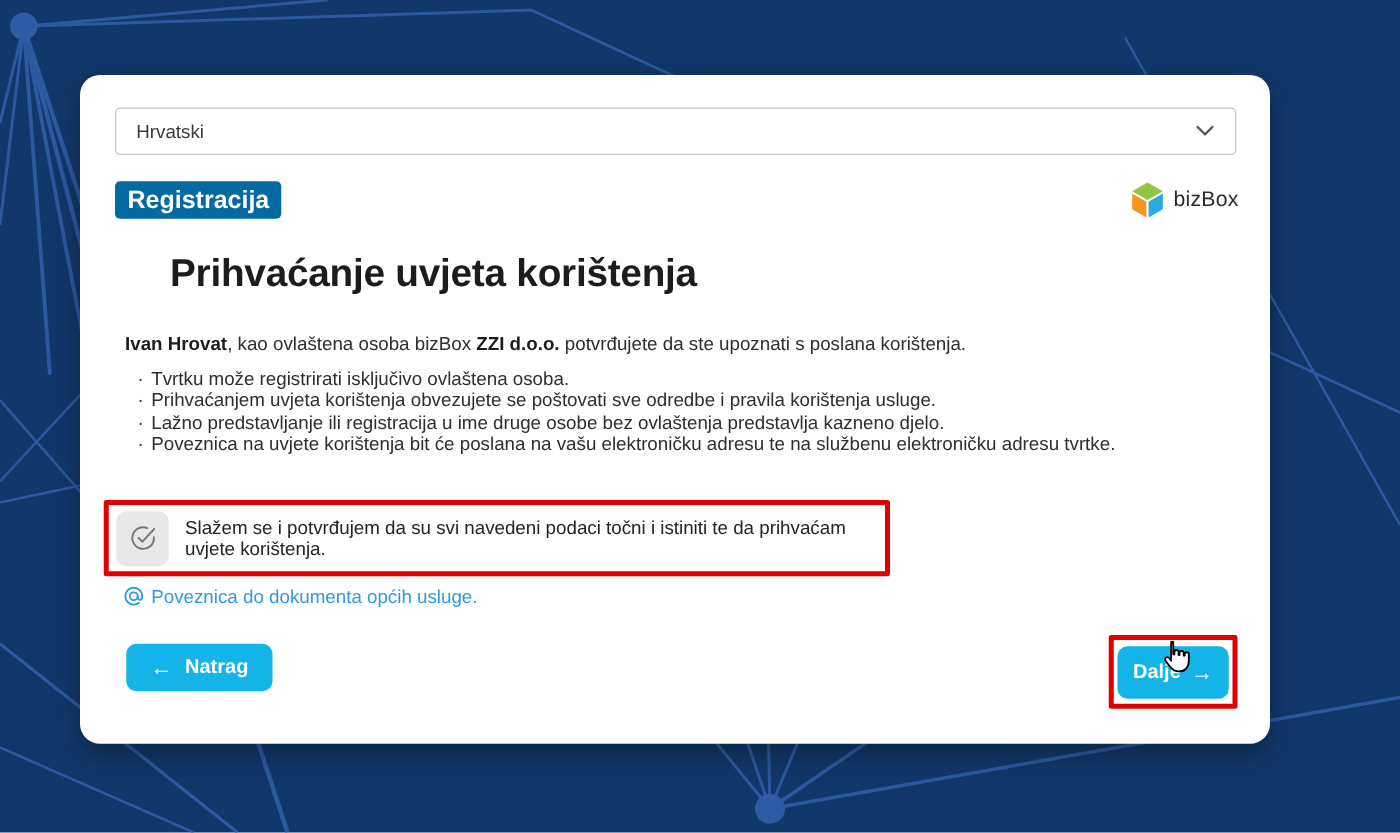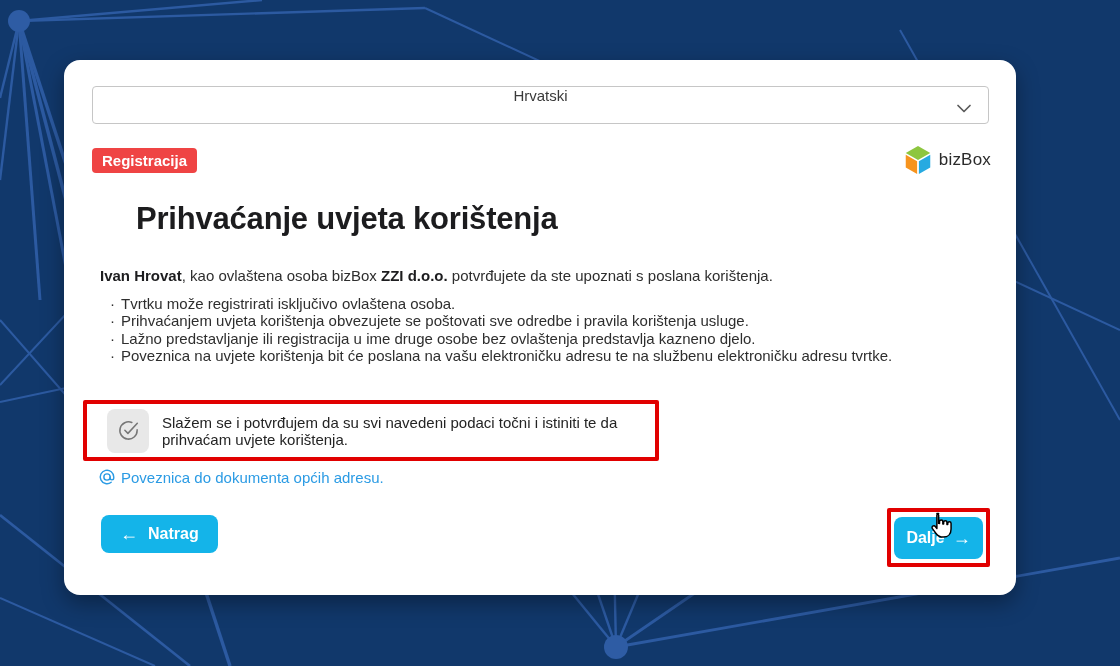--- a/index.html
+++ b/index.html
@@ -15,53 +15,53 @@
   .card {
     position:absolute; left:64px; top:60px; width:952px; height:535px;
     background:#ffffff; border-radius:16px; z-index:1;
     box-shadow:0 8px 22px rgba(0,0,0,0.35);
   }
 
   .lang-select {
     position:absolute; left:28px; top:26px; width:897px; height:38px;
     border:1px solid #c6c6c6; border-radius:4px; background:#fff;
     display:flex; align-items:center; padding:0 16px;
-    font-size:15px; color:#3a3a3a; cursor:pointer;flex-direction:column;
+    font-size:15px; color:#3a3a3a; cursor:pointer;
   }
   .lang-select .chev { margin-left:auto; display:flex; align-items:center; }
 
   .badge-row {
     position:absolute; left:28px; top:86px; width:899px; height:28px;
     display:flex; align-items:center; justify-content:space-between;
   }
   .badge {
-    background:#ef4444; color:#fff; font-weight:700; font-size:15px;
+    background:#0369a1; color:#fff; font-weight:700; font-size:20px;
     padding:5px 10px; border-radius:4px; line-height:1;
   }
   .brand { display:flex; align-items:center; gap:7px; }
   .brand-name { font-size:17px; font-weight:400; color:#2b2b2b; letter-spacing:.2px; }
 
   h1.page-title {
     position:absolute; left:36px; top:141px;
     font-size:31px; font-weight:700; color:#1c1c1e; letter-spacing:-0.2px;margin-left:36px;
   }
 
   .intro { position:absolute; left:36px; top:207px; font-size:15px; color:#2e2e2e; }
   .intro b { color:#1d1d1f; }
 
   .keyinfo { position:absolute; left:36px; top:235px; font-size:15px; color:#2e2e2e; }
   .keyinfo .ki-label { font-weight:700; color:#1d1d1f; display:block; margin-bottom:4px; }
   .keyinfo ul { list-style:none; padding-left:10px; }
   .keyinfo li { line-height:17.4px; }
   .keyinfo li::before { content:"·"; margin-right:6px; }
 
   .consent-box {
-    position:absolute; left:19px; top:340px; width:576px; height:61px;
+    position:absolute; left:19px; top:340px; width:629px; height:61px;
     border:4px solid #e10000; border-radius:2px;
-    display:flex; align-items:center; gap:13px; padding-left:20px;
+    display:flex; align-items:center; gap:13px; padding-left:6px;
     background:#fff;
   }
   .consent-check {
     width:42px; height:44px; border-radius:8px; background:#e8e8e8;
     display:flex; align-items:center; justify-content:center; cursor:pointer;
     flex:0 0 auto;
   }
   .consent-label { font-size:15px; color:#242424; }
 
   .terms-link {
@@ -162,21 +162,21 @@
       </svg>
     </span>
     <span class="consent-label">Slažem se i potvrđujem da su svi navedeni podaci točni i istiniti te da prihvaćam uvjete korištenja.</span>
   </div>
 
   <a class="terms-link">
     <svg width="18" height="18" viewBox="0 0 24 24">
       <circle cx="12" cy="12" r="4.2" fill="none" stroke="#2b9be4" stroke-width="1.9"></circle>
       <path d="M16.2 12v1.4a2.4 2.4 0 0 0 4.8 0V12a9 9 0 1 0-3.4 7" fill="none" stroke="#2b9be4" stroke-width="1.9" stroke-linecap="round"></path>
     </svg>
-    <span>Poveznica do dokumenta općih adresu.</span>
+    <span>Poveznica do dokumenta općih usluge.</span>
   </a>
 
   <button class="btn btn-back">
     <span class="arr">←</span>
     <span>Natrag</span>
   </button>
 
   <div class="next-annotation">
     <button class="btn btn-next">
       <span>Dalje</span>

